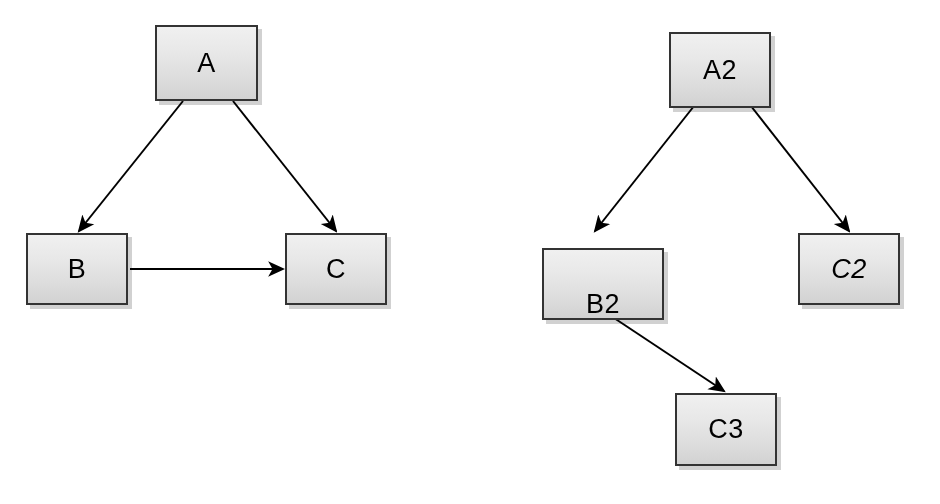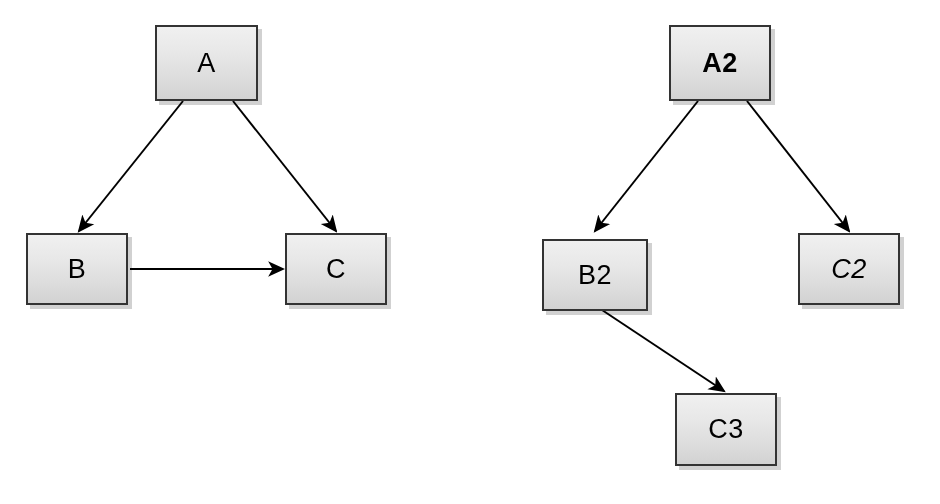--- a/index.html
+++ b/index.html
@@ -73,24 +73,24 @@
   <div id="nodes-layer">
       <div class="node" style="left: 155px; top: 25px; width: 103px; height: 76px;">
         <span class="node-label">A</span>
       </div>
       <div class="node" style="left: 26px; top: 233px; width: 102px; height: 72px;">
         <span class="node-label">B</span>
       </div>
       <div class="node" style="left: 285px; top: 233px; width: 102px; height: 72px;">
         <span class="node-label">C</span>
       </div>
-      <div class="node" style="left: 669px; top: 25px; width: 102px; height: 76px; font-weight: bold;">
+      <div class="node" style="left: 669px; top: 32px; width: 102px; height: 76px;">
         <span class="node-label">A2</span>
       </div>
-      <div class="node" style="left: 542px; top: 239px; width: 106px; height: 72px;">
+      <div class="node" style="left: 542px; top: 248px; width: 122px; height: 72px; align-items: flex-end;">
         <span class="node-label">B2</span>
       </div>
       <div class="node" style="left: 798px; top: 233px; width: 102px; height: 72px; font-style: italic;">
         <span class="node-label">C2</span>
       </div>
       <div class="node" style="left: 675px; top: 393px; width: 102px; height: 73px; justify-content: center;">
         <span class="node-label">C3</span>
       </div>
     </div>
 

